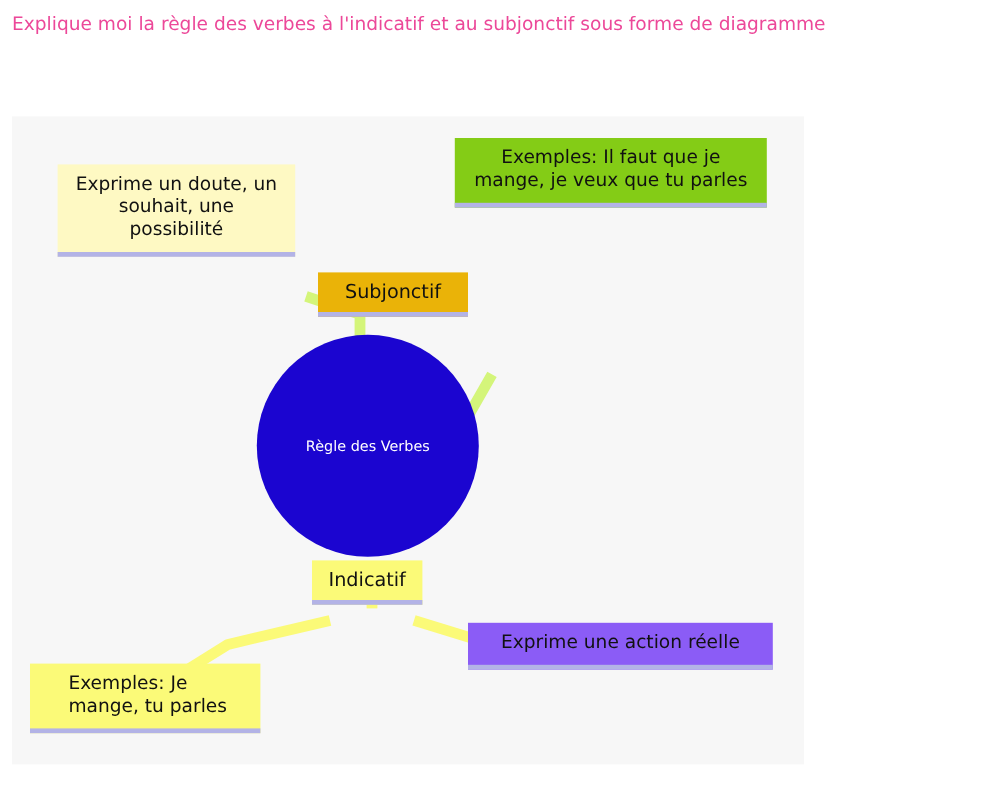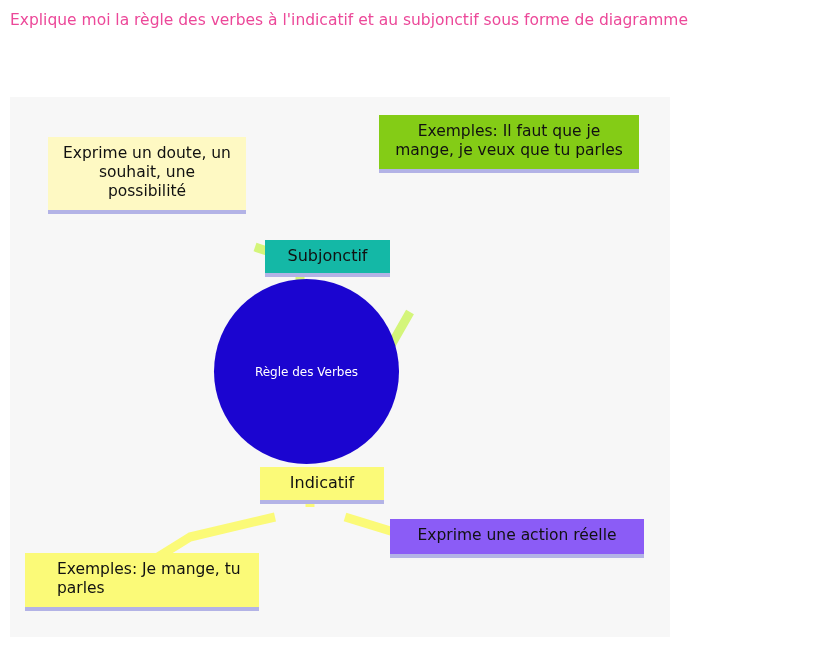--- a/index.html
+++ b/index.html
@@ -88,33 +88,33 @@
   </svg>
 
   <div class="node leaf" style="left:10px; top:40px; width:198px; background:#fef9c3;margin-left:28px;">
     <span>Exprime un doute, un souhait, une possibilité</span>
   </div>
 
   <div class="node leaf" style="left:369px; top:18px; width:260px; background:#84cc16;">
     <span>Exemples: Il faut que je mange, je veux que tu parles</span>
   </div>
 
-  <div class="node branch" style="left:255px; top:143px; width:125px; background:#14b8a6;">
+  <div class="node branch" style="left:255px; top:130px; width:125px; background:#eab308;">
     <span>Subjonctif</span>
   </div>
 
   <div class="center-node" style="left:204px; top:182px; width:185px; height:185px;">
     <span>Règle des Verbes</span>
   </div>
 
-  <div class="node branch" style="left:250px; top:370px; width:124px; background:#fbfa78;">
+  <div class="node branch" style="left:250px; top:370px; width:92px; background:#fbfa78;">
     <span>Indicatif</span>
   </div>
 
   <div class="node leaf" style="left:380px; top:422px; width:254px; background:#8b5cf6;">
     <span>Exprime une action réelle</span>
   </div>
 
-  <div class="node leaf" style="left:15px; top:456px; width:234px; background:#fbfa78; text-align:left;padding-left:32px;">
+  <div class="node leaf" style="left:15px; top:456px; width:192px; background:#fbfa78; text-align:left;padding-left:32px;">
     <span>Exemples: Je mange, tu parles</span>
   </div>
 
 </div>
 
 </body></html>

